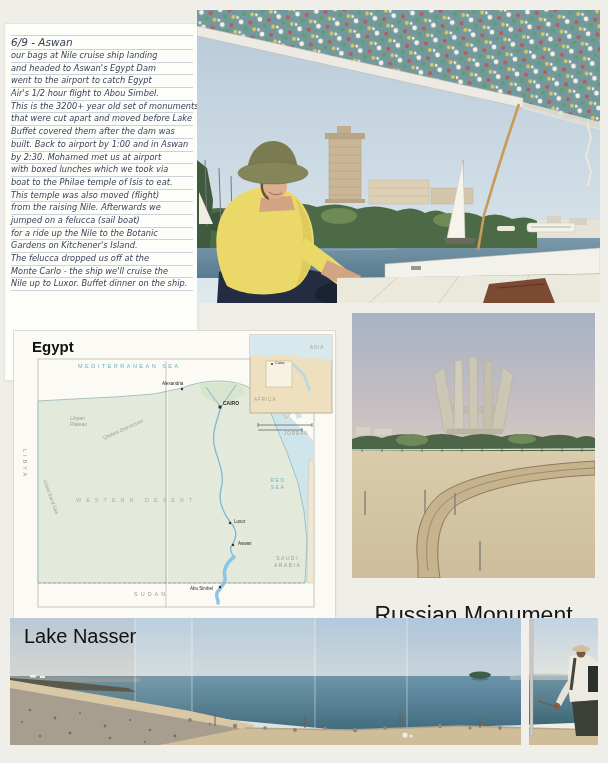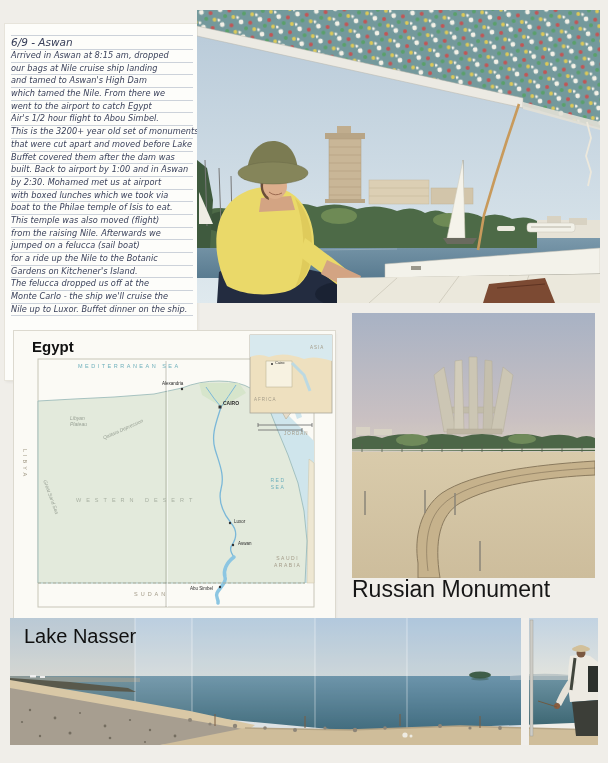--- a/index.html
+++ b/index.html
@@ -25,39 +25,37 @@
             box-shadow:0 0 0 1px #dcd9cf,1px 2px 3px rgba(0,0,0,.06);margin-top:16px;}
   .map-card svg{position:absolute;left:0;top:0;}
   .mlabel{position:absolute;color:#9aa296;white-space:pre-line;line-height:6px;}
   .map-title{left:18px;top:8px;font-size:15px;font-weight:bold;color:#111;line-height:16px;}
   .sea-label{color:#6fb0bc;letter-spacing:2.5px;font-size:5.5px;}
   .country-label{color:#a39b88;letter-spacing:3px;font-size:5.5px;}
   .phys-label{font-style:italic;font-size:5px;}
   .city-label{color:#2c2c2c;font-size:4.5px;line-height:5px;}
 
   
-  .caption-mon{position:absolute;left:352px;top:576px;width:243px;
+  .caption-mon{position:absolute;left:352px;top:602px;width:243px;text-align:center;
                font-size:23px;color:#161616;}
   .caption-lake{position:absolute;left:14px;top:7px;font-size:20px;color:#101010;}
 
   .panorama{position:absolute;left:10px;top:618px;width:500px;height:127px;}
 </style>
 </head>
 <body>
 
 <div class="page">
 
   <div class="journal">
     <div class="j-spacer"></div>
     <div class="j-title">6/9 - Aswan</div>
     <div>
-        <div class="j-line">Arrived in Aswan at 8:15 am, dropped</div>
         <div class="j-line">our bags at Nile cruise ship landing</div>
-        <div class="j-line">and tamed to Aswan's High Dam</div>
-        <div class="j-line">which tamed the Nile. From there we</div>
+        <div class="j-line">and headed to Aswan's Egypt Dam</div>
         <div class="j-line">went to the airport to catch Egypt</div>
         <div class="j-line">Air's 1/2 hour flight to Abou Simbel.</div>
         <div class="j-line">This is the 3200+ year old set of monuments</div>
         <div class="j-line">that were cut apart and moved before Lake</div>
         <div class="j-line">Buffet covered them after the dam was</div>
         <div class="j-line">built. Back to airport by 1:00 and in Aswan</div>
         <div class="j-line">by 2:30. Mohamed met us at airport</div>
         <div class="j-line">with boxed lunches which we took via</div>
         <div class="j-line">boat to the Philae temple of Isis to eat.</div>
         <div class="j-line">This temple was also moved (flight)</div>

